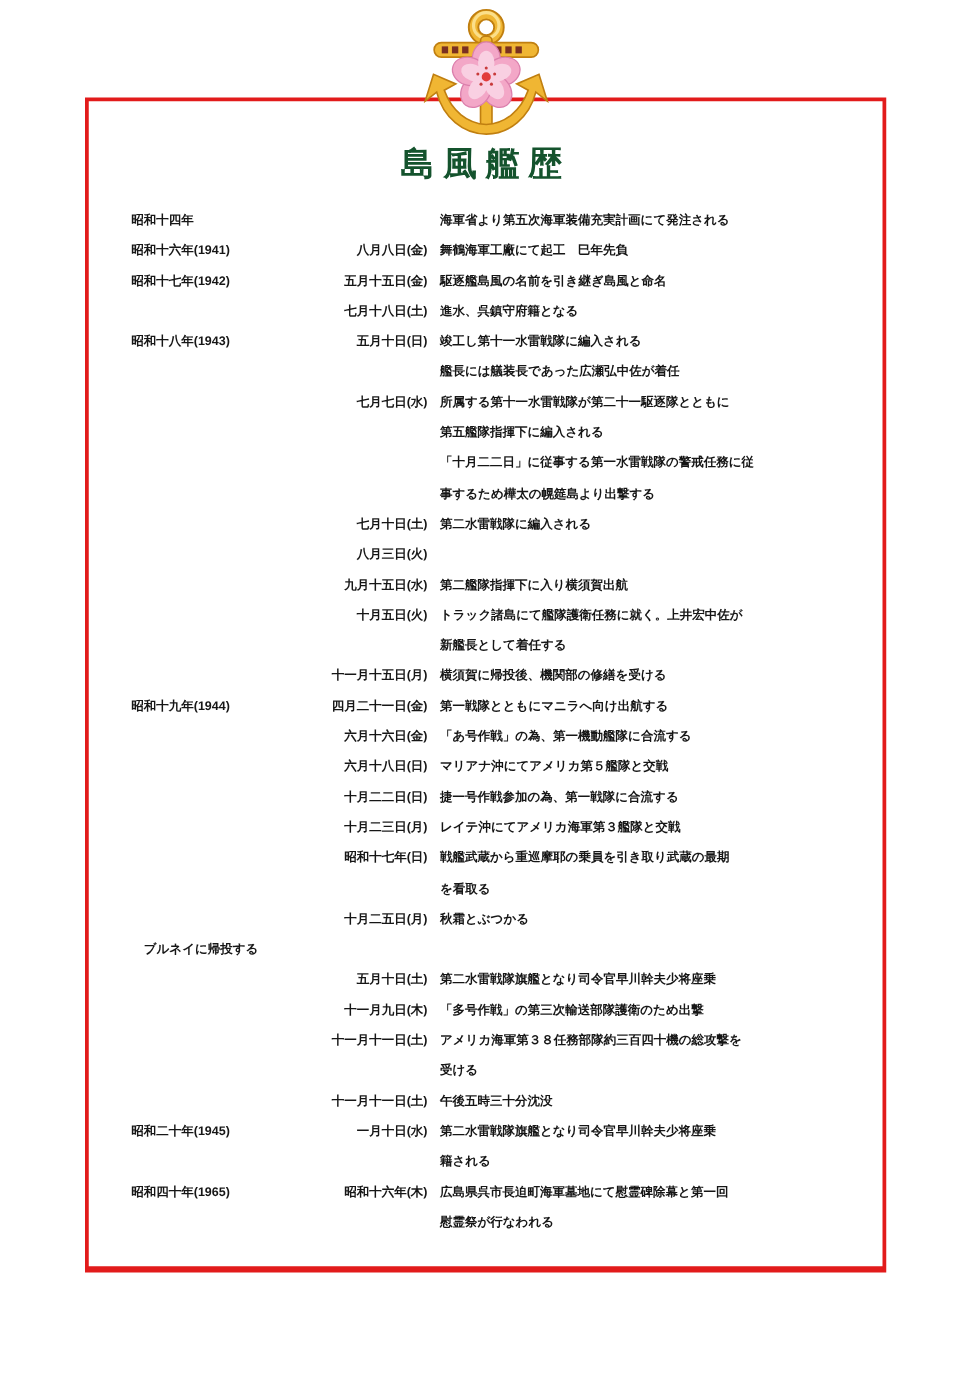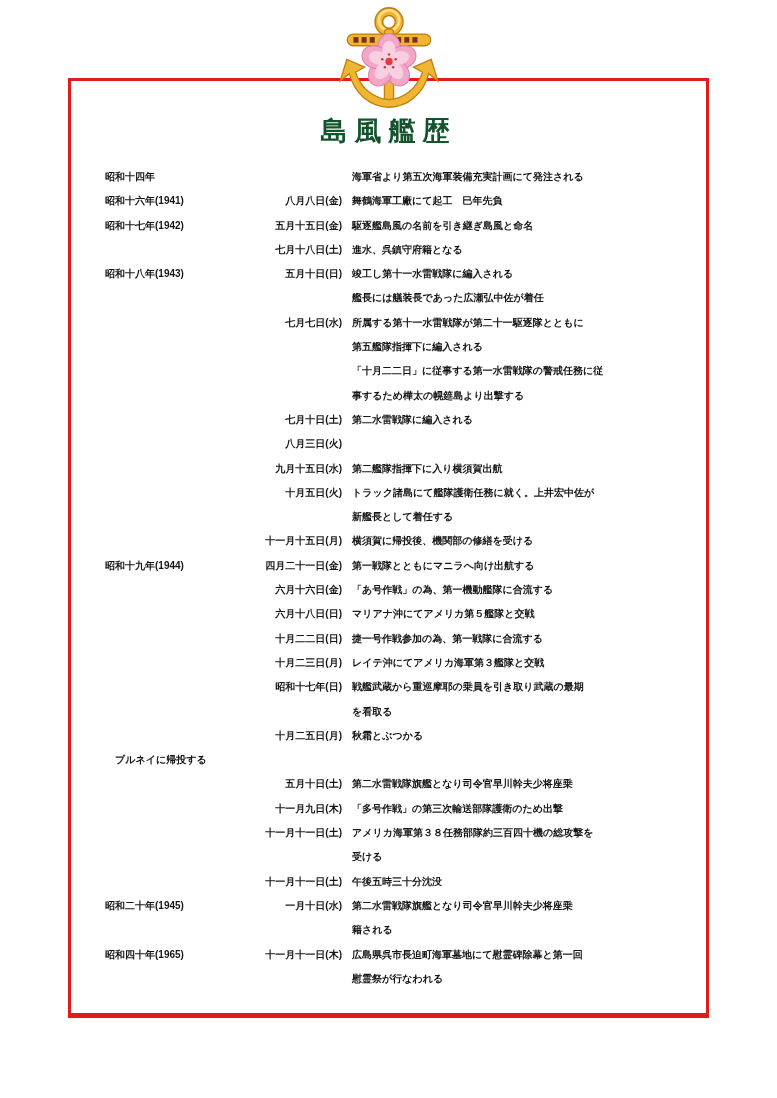--- a/index.html
+++ b/index.html
@@ -304,20 +304,20 @@
         <span class="date">一月十日(水)</span>
       </div>
       <div class="col-desc">
         <div class="desc-line">第二水雷戦隊旗艦となり司令官早川幹夫少将座乗</div>
         <div class="desc-line">籍される</div>
       </div>
     </div>
     <div class="row">
       <div class="col-date">
         <span class="year">昭和四十年(1965)</span>
-        <span class="date">十一月十一日(木)</span>
+        <span class="date">昭和十六年(木)</span>
       </div>
       <div class="col-desc">
         <div class="desc-line">広島県呉市長迫町海軍墓地にて慰霊碑除幕と第一回</div>
         <div class="desc-line">慰霊祭が行なわれる</div>
       </div>
     </div>
   </div>
 
 </body></html>

